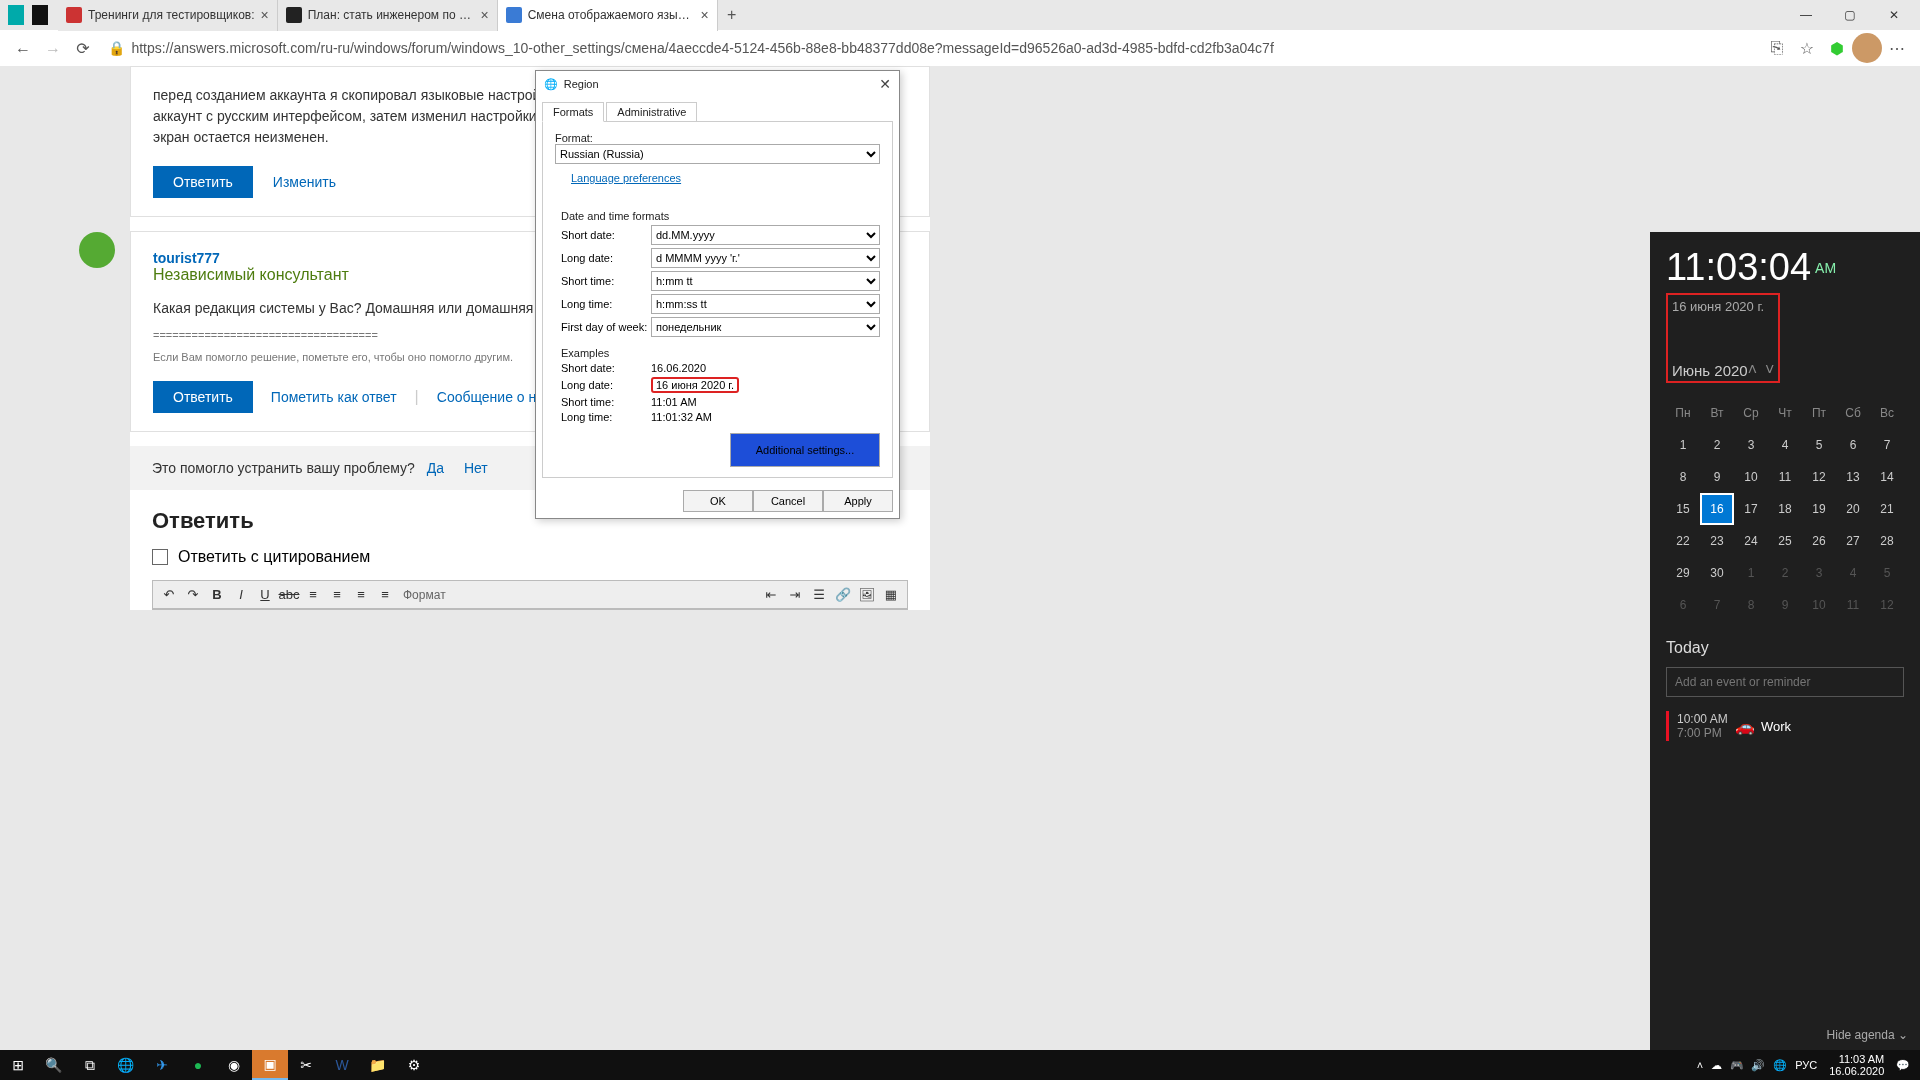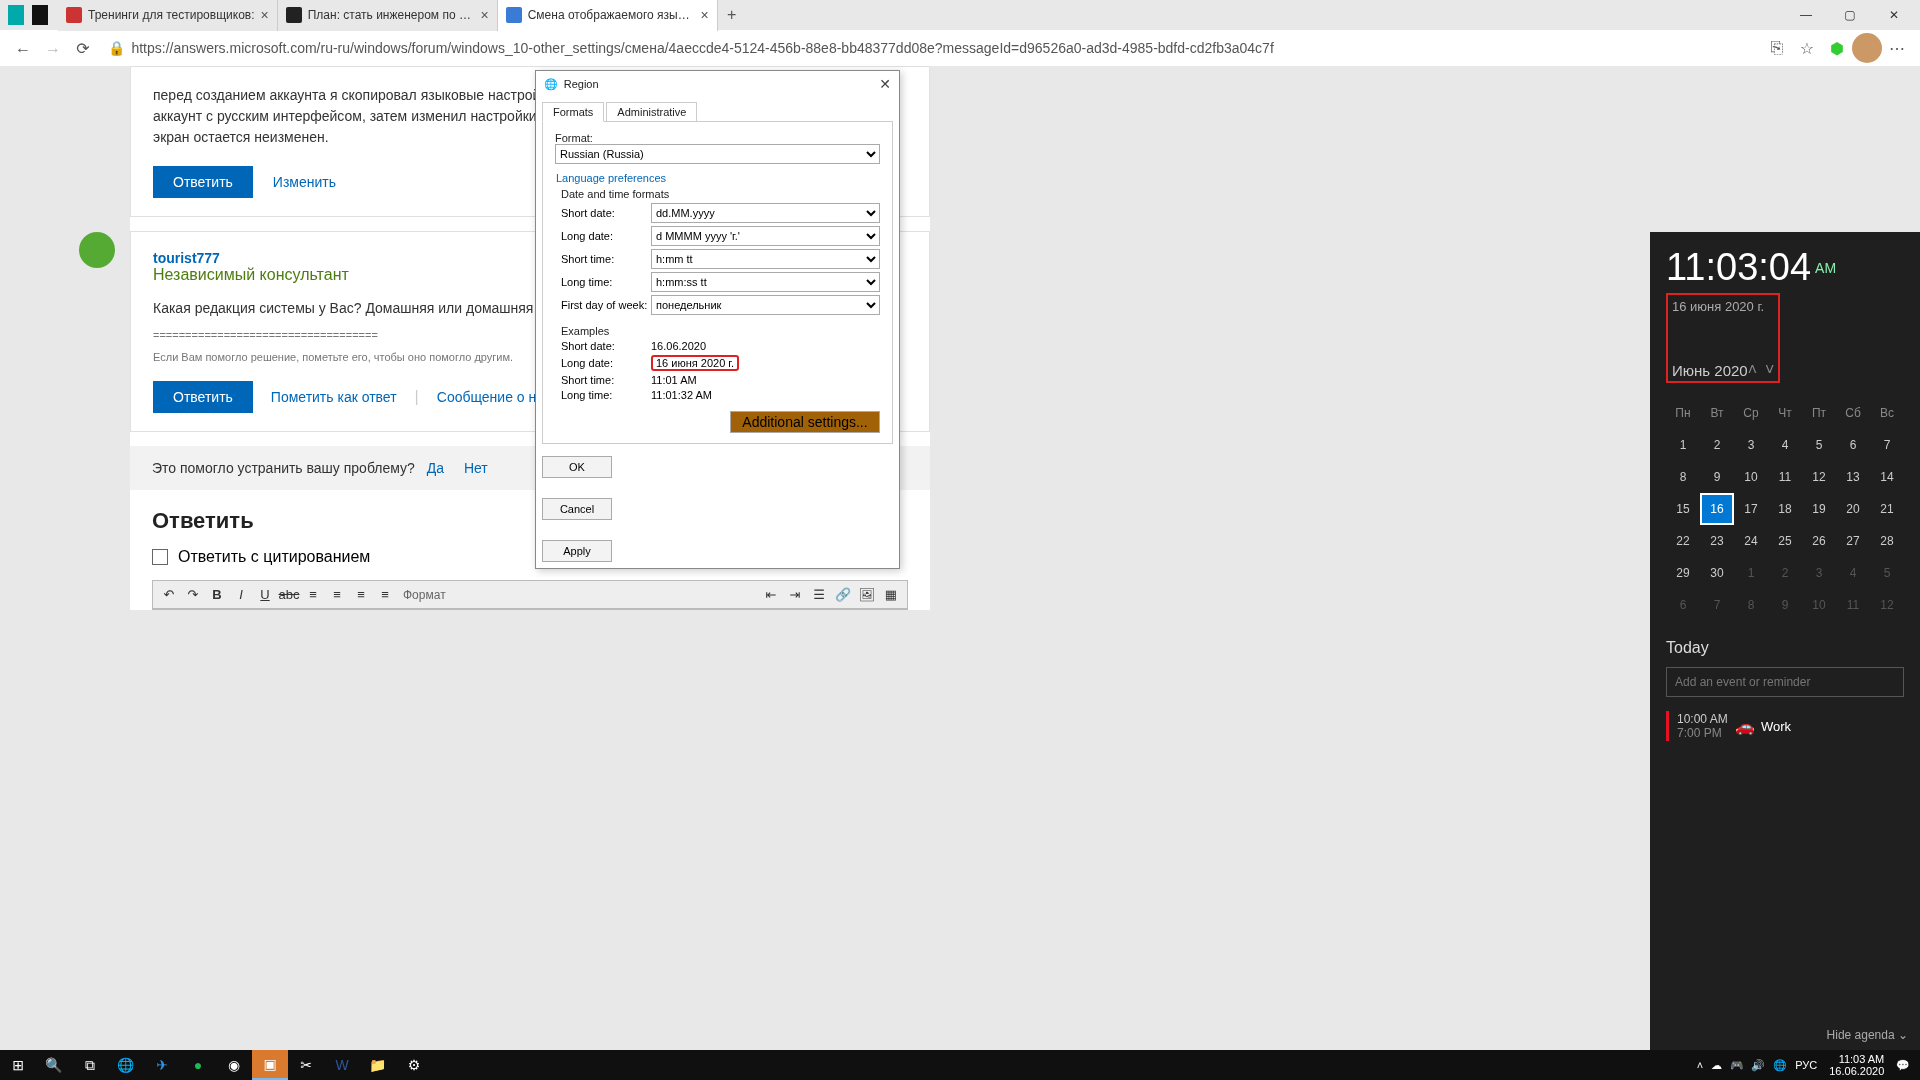--- a/index.html
+++ b/index.html
@@ -53,25 +53,25 @@
 .dialog .title .close{margin-left:auto;font-size:14px;color:#444;}
 .dialog .tabs{display:flex;padding:4px 6px 0 6px;}
 .dialog .dtab{padding:3px 10px;border:1px solid #ccc;background:#fff;margin-right:2px;font-size:11px;color:#222;position:relative;top:1px;}
 .dialog .dtab.active{border-bottom:1px solid #fff;}
 .dialog .panel{border:1px solid #ccc;margin:0 6px 6px 6px;padding:10px 12px;}
 .dialog label{font-size:11px;color:#222;}
 .dialog select{width:100%;height:20px;font-size:11px;border:1px solid #aaa;background:#fff;}
 .d-row{display:flex;align-items:center;margin:3px 0;}
 .d-row .lbl{width:90px;}
 .d-row .val{flex:1;}
-.sec-title{font-size:11px;color:#0067b8;cursor:pointer;margin:8px 0 4px 1px;display:inline-block;}
-.sec-head{font-size:11px;color:#222;margin:0 0 2px 0;padding-left:6px;}
+.sec-title{font-size:11px;color:#0067b8;text-decoration:underline;cursor:pointer;margin:8px 0 4px 16px;display:inline-block;}
+.sec-head{font-size:11px;color:#222;margin:22px 0 2px 0;padding-left:6px;}
 .examples .d-row .val{font-size:11px;}
 .red-box{border:2px solid #d22;border-radius:3px;padding:0 3px;display:inline-block;}
-.dlg-buttons{display:flex;justify-content:flex-end;gap:20px;padding:6px;flex-direction:column;}
+.dlg-buttons{display:flex;justify-content:flex-end;gap:0;padding:6px;}
 .dlg-buttons button{width:70px;height:22px;border:1px solid #aaa;background:#f3f3f3;font-size:11px;}
 
 .flyout{position:absolute;right:0;top:232px;bottom:30px;width:270px;background:#1f1f1f;color:#fff;padding:14px 16px;}
 .fly-time{font-size:38px;font-weight:300;display:flex;align-items:center;}
 .fly-time .ampm{font-size:14px;margin-left:4px;color:#86efac;}
 .fly-date{font-size:13px;color:#aaa;margin-top:2px;}
 .redout{border:2px solid #d22;padding:2px 4px;display:inline-block;}
 .fly-month-row{display:flex;align-items:center;margin-top:28px;}
 .fly-month{font-size:15px;color:#ccc;}
 .fly-month-row .arrows{margin-left:auto;display:flex;gap:8px;color:#888;}
@@ -275,21 +275,21 @@
         </div>
    <div class="d-row">
           <span class="lbl">Short time:</span>
           <span class="val">11:01 AM</span>
         </div>
    <div class="d-row">
           <span class="lbl">Long time:</span>
           <span class="val">11:01:32 AM</span>
         </div>
   </div>
-  <div style="text-align:right;margin-top:10px"><button style="width:150px;height:22px;border:1px solid #aaa;background:#a16207;font-size:14px">Additional settings...</button></div>
+  <div style="text-align:right;margin-top:10px"><button style="width:150px;height:34px;border:1px solid #aaa;background:#1d4ed8;font-size:11px">Additional settings...</button></div>
  </div>
  <div class="dlg-buttons">
   <button>OK</button>
   <button>Cancel</button>
   <button>Apply</button>
  </div>
 </div>
 
 <div class="flyout">
  <div class="fly-time">

